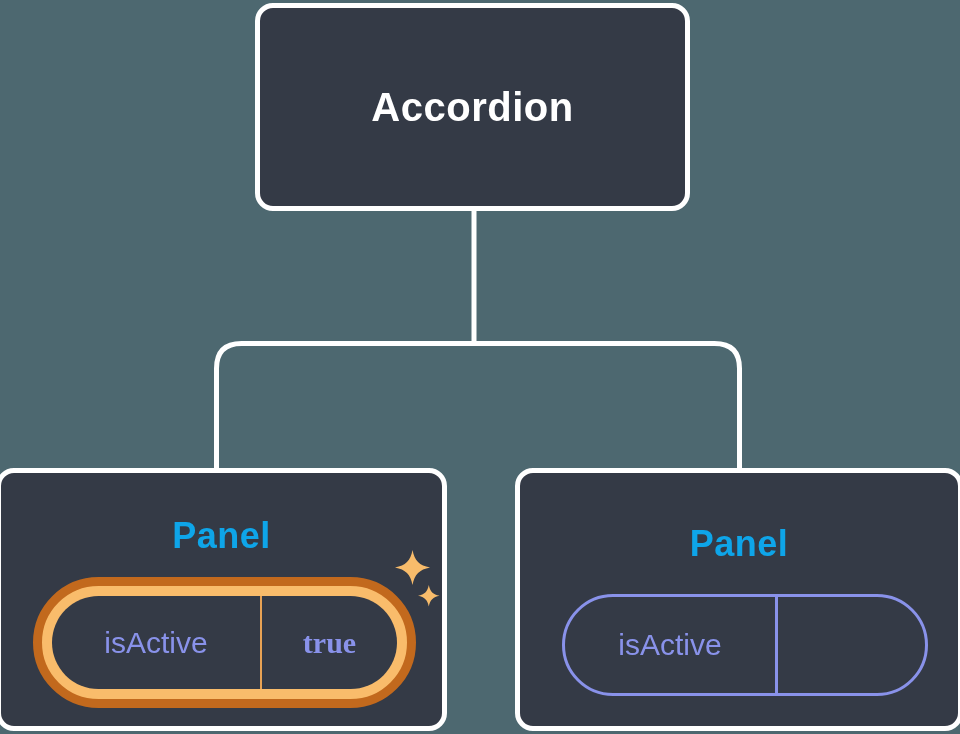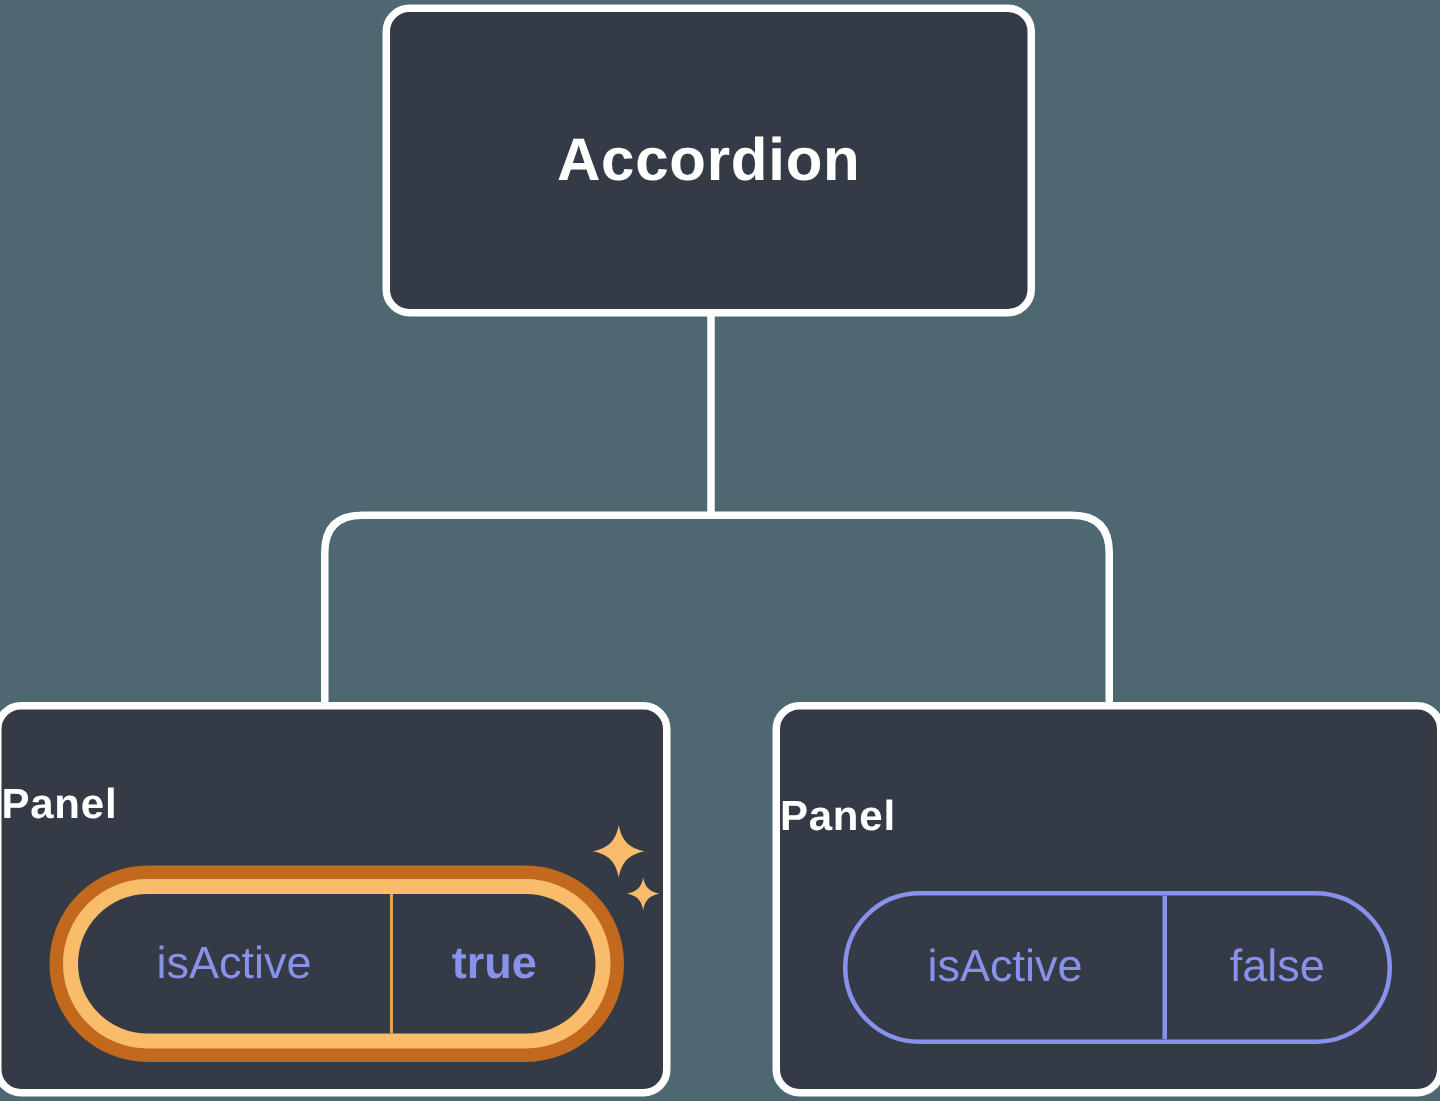--- a/index.html
+++ b/index.html
@@ -48,23 +48,23 @@
   }
 
   .node-panel-right {
     left: 515px; top: 468px;
     width: 448px; height: 263px;
   }
 
   .panel-title {
     position: absolute;
     left: 0; right: 0;
-    text-align: left;
-    color: #ffffff;
-    font-size: 28px;
+    text-align: center;
+    color: #0ea5e9;
+    font-size: 36px;
     font-weight: 600;
     line-height: 50px;
     letter-spacing: 0.5px;
   }
   .node-panel-left .panel-title  { top: 38px; }
   .node-panel-right .panel-title { top: 46px; }
 
   
   .pill-active {
     position: absolute;
@@ -97,21 +97,21 @@
   }
 
   .pill-seg {
     display: flex;
     align-items: center;
     justify-content: center;
     color: #8992EA;
     font-size: 30px;
   }
   .pill-seg-name  { flex: 0 0 auto; }
-  .pill-seg-value { flex: 1 1 auto; }
+  .pill-seg-value { flex: 1 1 auto; font-family: Liberation Serif, serif; }
   .pill-active   .pill-seg-name { width: 208px; }
   .pill-inactive .pill-seg-name { width: 210px; }
   .pill-active .pill-seg-value { font-weight: 700; }
 
   .pill-divider { flex: 0 0 auto; height: 100%; }
   .divider-orange { width: 2px; background: #E8A254; }
   .divider-purple { width: 3px; background: #8992EA; }
 
   .sparkles {
     position: absolute;
@@ -151,17 +151,16 @@
       </g>
     </svg>
   </div>
 
   <div class="node node-panel-right">
     <div class="panel-title">Panel</div>
 
     <div class="pill-inactive">
       <span class="pill-seg pill-seg-name">isActive</span>
       <span class="pill-divider divider-purple"></span>
-      <span class="pill-seg pill-seg-value">false</span>
     </div>
   </div>
 
 </div>
 
 </body></html>

